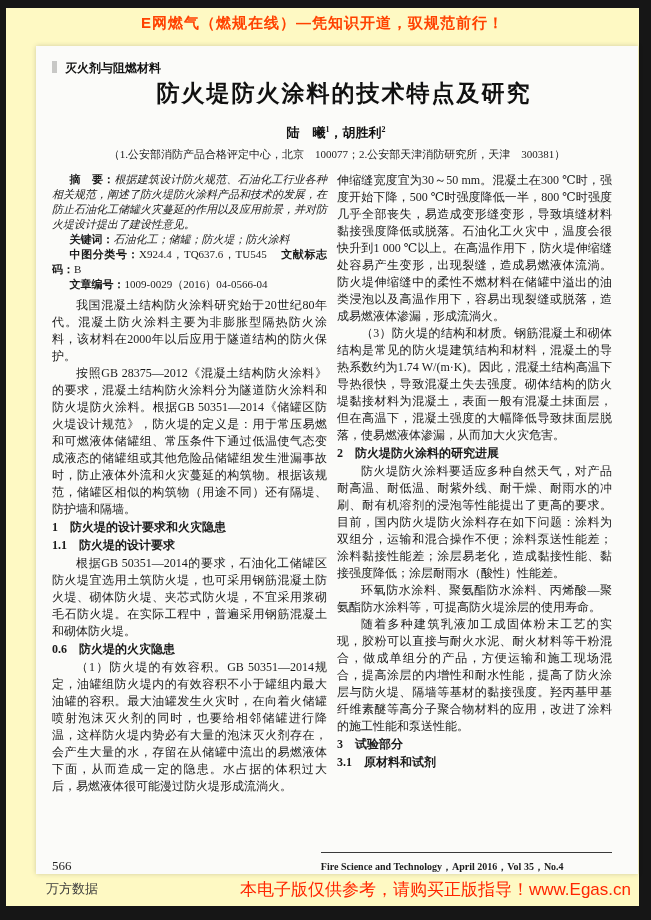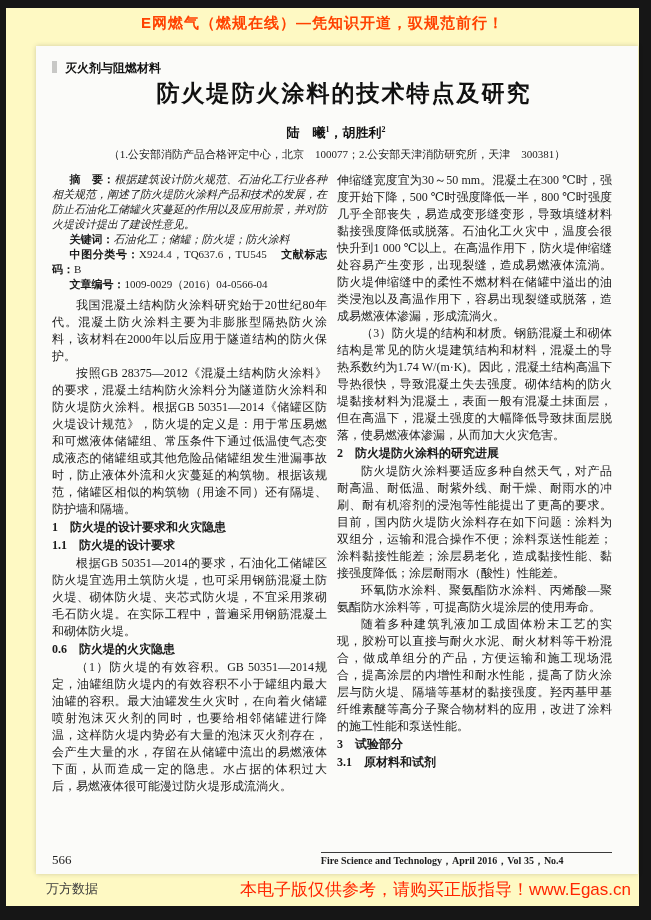--- a/index.html
+++ b/index.html
@@ -44,21 +44,21 @@
   .blk{margin:0;}
   .blk.p{text-indent:2em;}
   .blk.p_cont{text-indent:0;}
   .blk.h1,.blk.h2{font-weight:bold;text-indent:0;margin:1px 0;}
   .pfooter{
     position:absolute;left:16px;right:26px;top:806px;
     display:flex;justify-content:space-between;align-items:flex-end;
   }
   .pnum{font-size:13px;color:#222;text-align:right;}
   .jline{
-    display:inline-block;width:52%;border-top:1.5px solid #3a3a3a;padding-top:1px;
+    display:inline-block;width:52%;border-top:1.5px solid #3a3a3a;padding-top:7px;
     font-size:10px;font-weight:bold;color:#1c1c1c;text-align:left;
   }
   .wm{position:absolute;left:40px;bottom:8px;font-size:13px;color:#3c3c3c;
       font-family:"Liberation Sans","DejaVu Sans",sans-serif;}
   .notice{
     position:absolute;right:8px;bottom:5px;
     font-family:"Liberation Sans","DejaVu Sans",sans-serif;
     font-weight:normal;font-size:17px;color:#ff2600;
   }
 </style>

